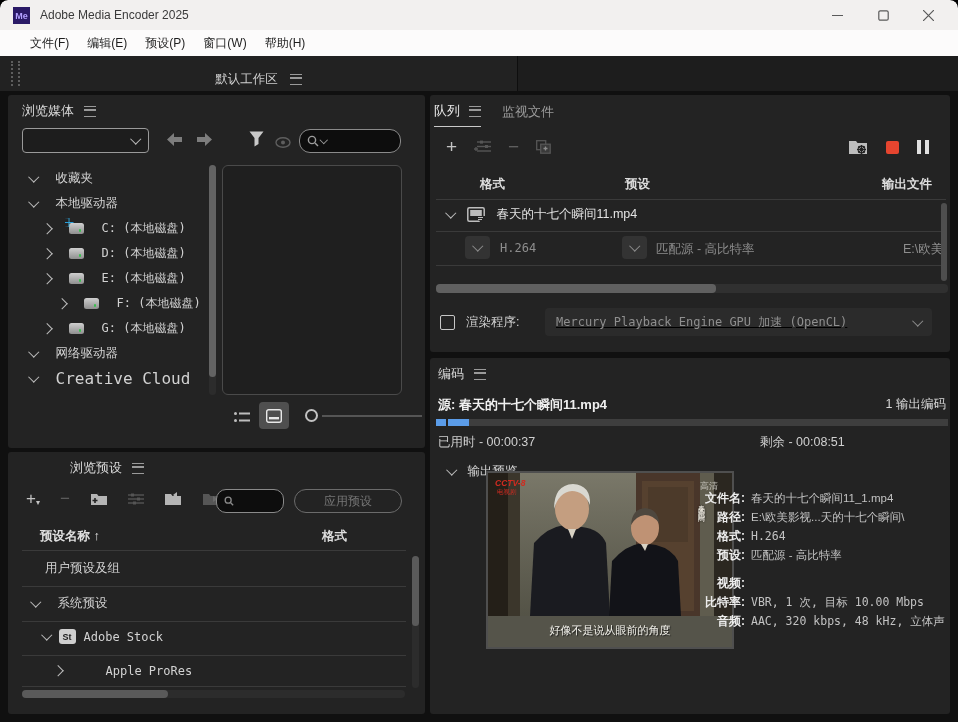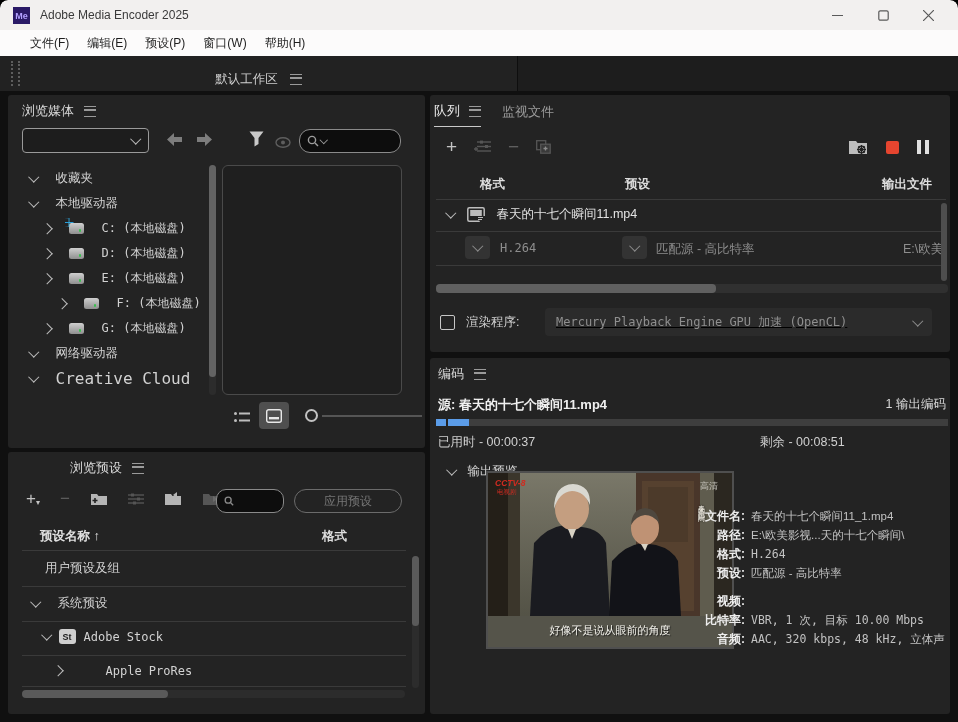--- a/index.html
+++ b/index.html
@@ -406,21 +406,21 @@
       <path d="M143 52 Q144 36 157 35 Q170 36 171 50 Q165 42 157 42 Q148 43 143 52 Z" fill="#4e473e"></path>
       <path d="M153 71 L160 71 L157 78 Z" fill="#d8d2c4"></path>
     </svg>
     <div class="ovl" style="left:7px;top:5px;font-size:8.5px;font-weight:bold;font-style:italic;color:#cf2b20;">CCTV-8</div>
     <div class="ovl" style="left:9px;top:15px;font-size:6.5px;color:#cf2b20;">电视剧</div>
     <div class="ovl" style="right:14px;top:7px;font-size:9px;color:#d6d4cd;opacity:.85;">高清</div>
     <div class="ovl" style="right:26px;top:26px;writing-mode:vertical-rl;font-size:7px;letter-spacing:1.5px;color:#ece8dd;text-shadow:0 0 2px #222;">春天的十七个瞬间11</div>
     <div class="ovl" style="left:0;right:0;bottom:9px;text-align:center;font-size:11px;color:#f4f3ec;text-shadow:1px 1px 1px #1a1a1a;">好像不是说从眼前的角度</div>
   </div>
 
-  <div class="abs" style="left:697px;top:489px;width:255px;margin-top:18px;">
+  <div class="abs" style="left:697px;top:489px;width:255px;">
     <div class="detrow">
         <span class="detlab">文件名:</span>
         <span class="detval">春天的十七个瞬间11_1.mp4</span>
       </div>
     <div class="detrow">
         <span class="detlab">路径:</span>
         <span class="detval">E:\欧美影视...天的十七个瞬间\</span>
       </div>
     <div class="detrow">
         <span class="detlab">格式:</span>

